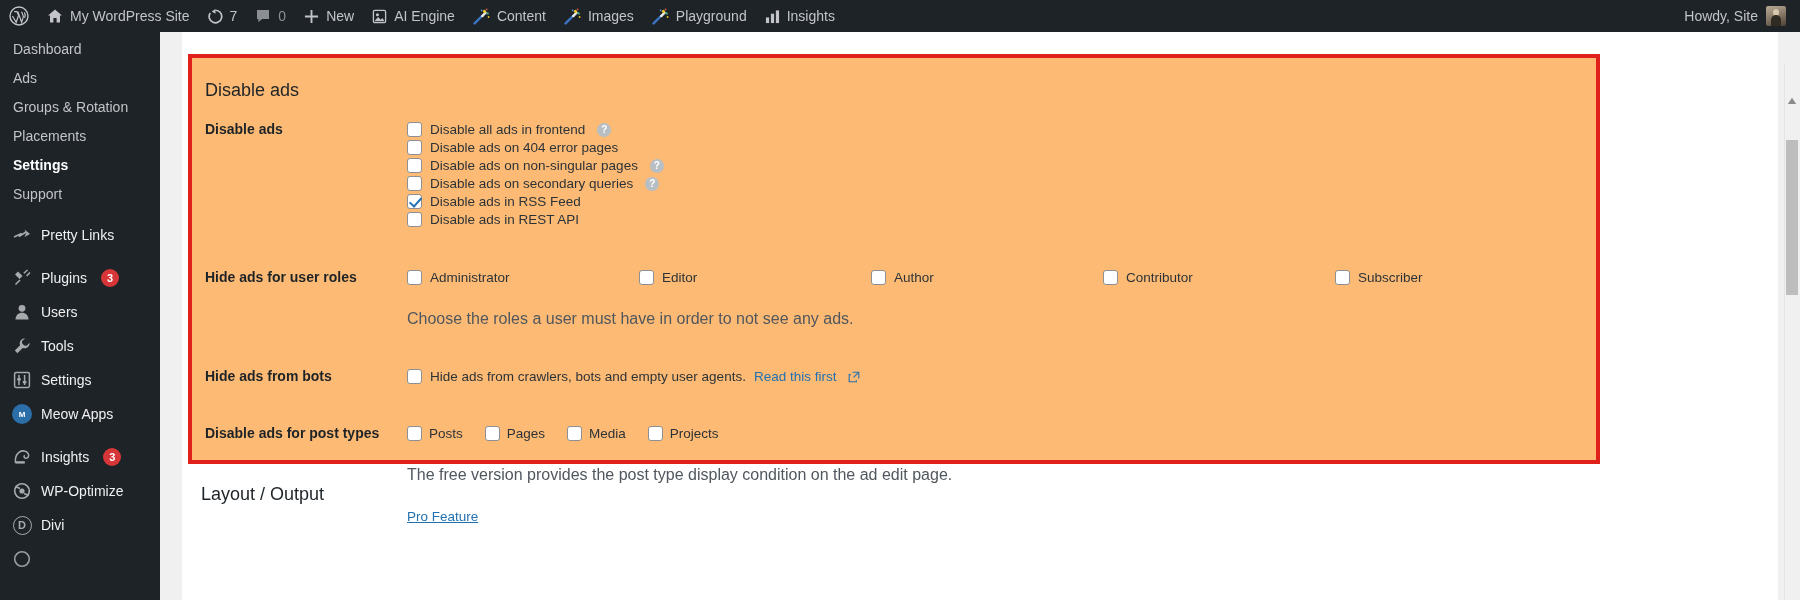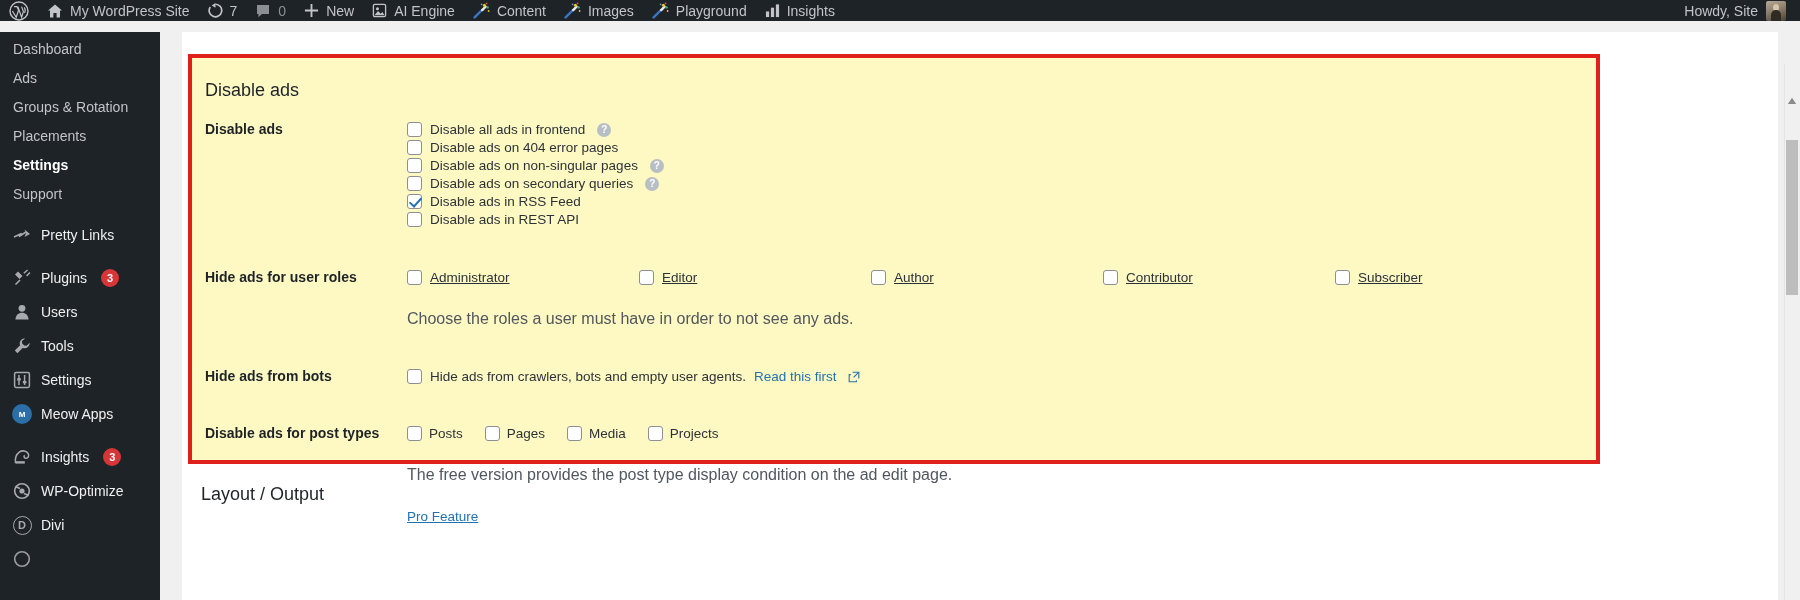--- a/index.html
+++ b/index.html
@@ -6,21 +6,21 @@
   html, body {
     width: 1800px; height: 600px;
     overflow: hidden;
     font-family: "Liberation Sans", sans-serif;
     background: #f0f0f1;
   }
 
   
   #adminbar {
     position: absolute; top: 0; left: 0;
-    width: 1800px; height: 21px;
+    width: 1800px; height: 32px;
     background: #1d2327;
     color: #c3c4c7;
     display: flex; align-items: center;
     font-size: 14px;
     z-index: 50;
   }
   .ab-item {
     display: flex; align-items: center; gap: 7px;
     height: 32px; padding: 0 9px;
     color: #c3c4c7; white-space: nowrap;
@@ -99,21 +99,21 @@
   }
   #content-wrap {
     position: absolute; top: 0; left: 22px;
     width: 1596px; height: 568px;
     background: #fff;
   }
   #disable-ads-box {
     position: absolute; left: 6px; top: 22px;
     width: 1412px; height: 410px;
     border: 4px solid #e0201b;
-    background: #fef9c3;
+    background: #fdba74;
   }
   .sec-title {
     font-size: 18px; font-weight: normal; color: #1d2327;
     padding: 22px 0 0 13px;
   }
   table.form-table { width: 100%; border-collapse: collapse; }
   table.form-table th {
     text-align: left; vertical-align: top;
     font-size: 14px; font-weight: bold; color: #1d2327;
     width: 215px; padding: 20px 10px 20px 13px;
@@ -138,21 +138,21 @@
     transform: rotate(42deg);
   }
   .cb-label { font-size: 13.5px; color: #2c3338; line-height: 17px; white-space: nowrap; }
   .help-ico {
     width: 14px; height: 14px; border-radius: 50%;
     background: #b8bfc4; color: #fff;
     font-size: 10px; font-weight: bold;
     display: inline-flex; align-items: center; justify-content: center;
     margin-left: 4px; flex: none;
   }
-  .roles-row { display: flex; align-items: center; text-decoration: underline; }
+  .roles-row { display: flex; align-items: center; }
   .role-cell { display: flex; align-items: center; gap: 8px; width: 232px; flex: none; }
   .desc { font-size: 16px; color: #50575e; margin-top: 24px; }
   .bots-line { display: flex; align-items: center; gap: 8px; }
   .link { color: #2271b1; text-decoration: none; }
   .ext-ico { color: #2271b1; margin-left: 4px; display: inline-flex; }
   .pt-row { display: flex; align-items: center; }
   .pt-cell { display: flex; align-items: center; gap: 7px; margin-right: 22px; }
   .pro-link { display: inline-block; margin-top: 25px; font-size: 13.5px; color: #2271b1; text-decoration: underline; }
 
   #layout-section {

